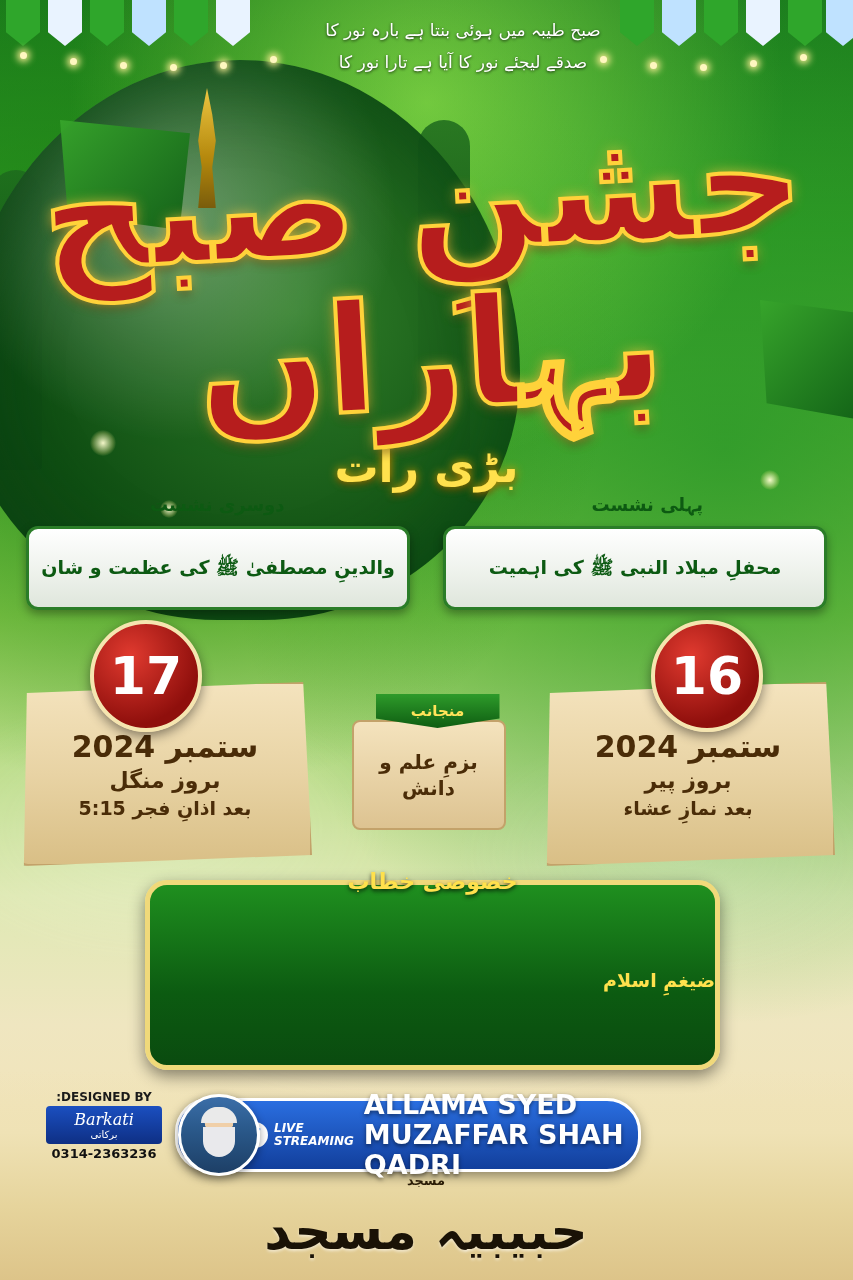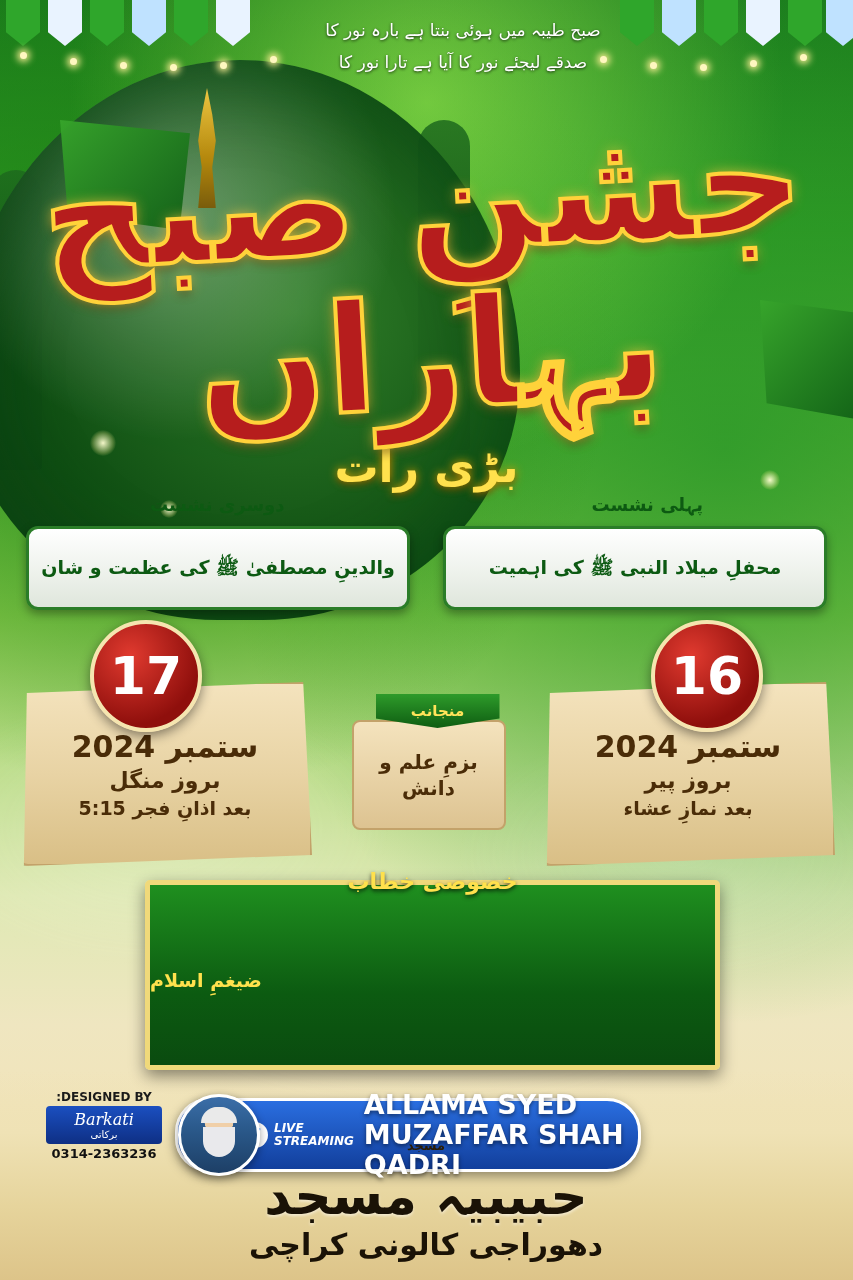--- a/index.html
+++ b/index.html
@@ -152,23 +152,23 @@
     position:absolute;top:0;left:24px;width:124px;height:34px;
     background:linear-gradient(180deg,#2e9b2a,#0e5d12);
     clip-path:polygon(0 0,100% 0,100% 72%,50% 100%,0 72%);
     color:#ffe35a;font-size:15px;font-weight:bold;
     display:flex;align-items:center;justify-content:center;
   }
   
   .speaker-panel{
     position:absolute;left:145px;top:880px;width:565px;height:180px;
     background:linear-gradient(180deg,#1f8f1f,#0c5b11 60%,#0a4b0f);
-    border:5px solid #f0d97a;border-radius:5px;
+    border:5px solid #f0d97a;border-radius:22px;
     box-shadow:0 6px 16px rgba(0,0,0,.45);
-    display:flex;flex-direction:column;align-items:flex-end;justify-content:center;
+    display:flex;flex-direction:column;align-items:flex-start;justify-content:center;
   }
   .sp-head{
     position:absolute;top:-16px;left:50%;transform:translateX(-50%);
     color:#ffe14d;font-size:22px;font-weight:bold;white-space:nowrap;
     text-shadow:0 2px 4px rgba(0,0,0,.7);
   }
   .sp-title{color:#ffe14d;font-size:19px;font-weight:bold;margin-top:10px;}
   .sp-name{
     color:#ffffff;font-size:52px;font-weight:bold;line-height:1.2;
     text-shadow:0 0 10px rgba(255,210,70,.85),0 4px 8px rgba(0,0,0,.6);
@@ -361,16 +361,15 @@
     </div>
   </div>
   <div class="speaker-photo">
     <div class="photo-cap"></div>
     <div class="photo-beard"></div>
   </div>
 
   <div class="footer">
     <div class="logo">مسجد</div>
     <div class="fname">حبیبیہ مسجد</div>
-    <div class="fsub">دھوراجی کالونی کراچی</div>
   </div>
 
 </div>
 
 </body></html>

